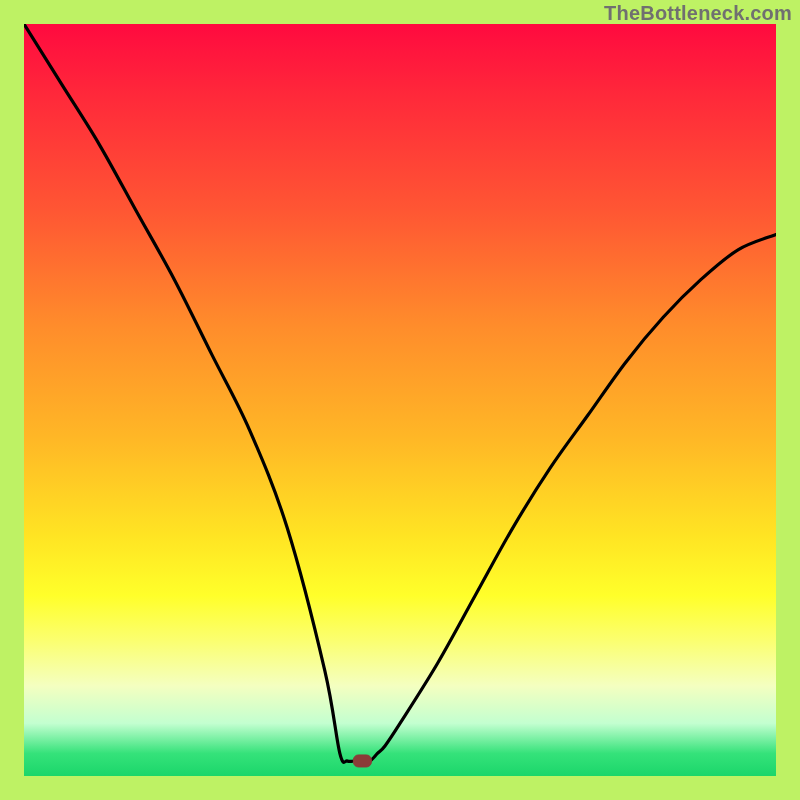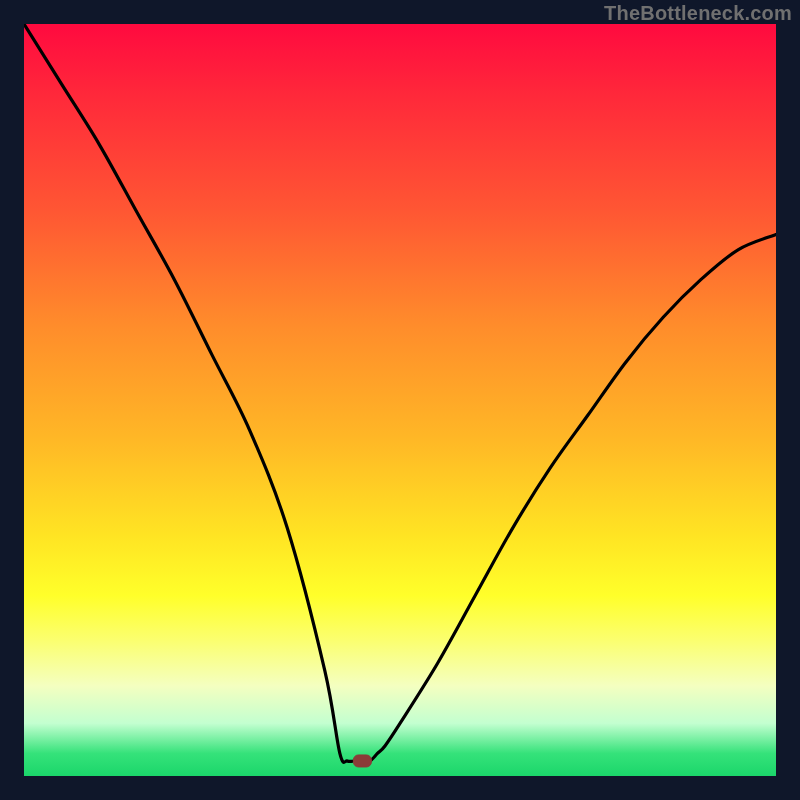--- a/index.html
+++ b/index.html
@@ -1,21 +1,21 @@
 <!DOCTYPE html>
 <html><head>
 <meta charset="utf-8">
 <style>
   * { margin: 0; padding: 0; box-sizing: border-box; }
   html, body { width: 800px; height: 800px; overflow: hidden; background: #000; }
   .frame {
     position: relative;
     width: 800px;
     height: 800px;
-    background: #0f172a;
+    background: #bef264;
   }
   .plot-area {
     position: absolute;
     left: 24px;
     top: 24px;
     width: 752px;
     height: 752px;
     background: linear-gradient(to bottom,
       #ff0a3f 0%,
       #ff2a3a 10%,

